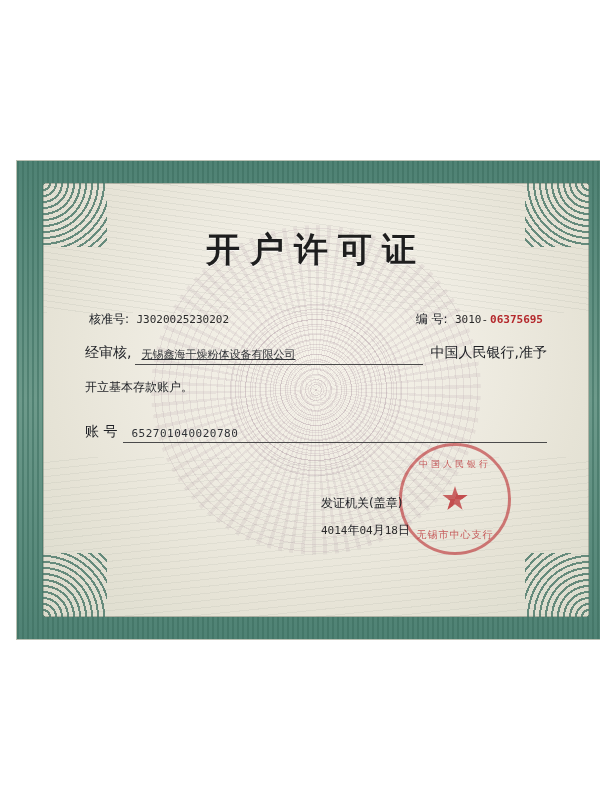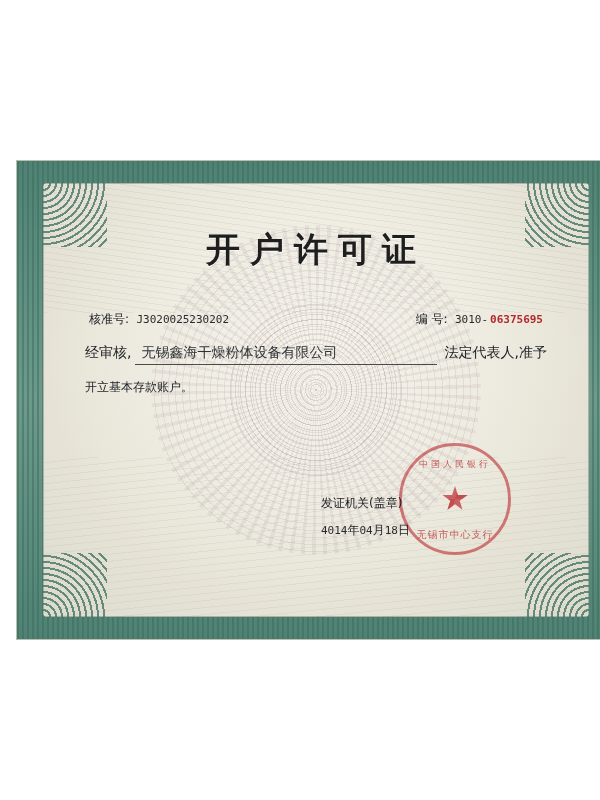--- a/index.html
+++ b/index.html
@@ -207,23 +207,24 @@
     border-bottom: 1px solid #4a4a4a;
     min-height: 20px;
     margin: 0 4px;
   }
 
   .fill .handwrite {
     position: absolute;
     left: 6px;
     bottom: 2px;
     font-family: "DejaVu Sans", "Liberation Sans", sans-serif;
-    font-size: 14px;
+    font-size: 11px;
     color: #2f3236;
     white-space: nowrap;
+    text-decoration: underline;
   }
 
   .fill.narrow { max-width: 150px; }
 
   .trailing {
     font-family: "DejaVu Sans", "Liberation Sans", sans-serif;
     font-size: 14px;
     color: #1d1f24;
     white-space: nowrap;
     padding-bottom: 2px;
@@ -398,26 +399,32 @@
             <span class="lbl">编 号:</span>
             <span class="val">3010-</span><span class="val-red">06375695</span>
           </div>
         </div>
 
         <div class="line-row">
           <span class="label-big">经审核,</span>
           <span class="fill">
             <span class="handwrite">无锡鑫海干燥粉体设备有限公司</span>
           </span>
-          <span class="trailing">法定代表人,准予</span>
+          <span class="trailing">中国人民银行,准予</span>
         </div>
 
         <div class="line2">开立基本存款账户。</div>
 
 
+        <div class="account-row">
+          <span class="label-big">账 号</span>
+          <span class="account-fill">
+            <span class="handwrite">652701040020780</span>
+          </span>
+        </div>
 
         <div class="seal">
           <span class="seal-text">中国人民银行</span>
           <span class="seal-text-bottom">无锡市中心支行</span>
         </div>
 
         <div class="issuer">
           <div class="issuer-line">发证机关(盖章)</div>
           <div class="issuer-date">
             <span class="dv">40</span><span class="dv">14</span><span>年</span><span class="dv">04</span><span>月</span><span class="dv">18</span><span>日</span>

